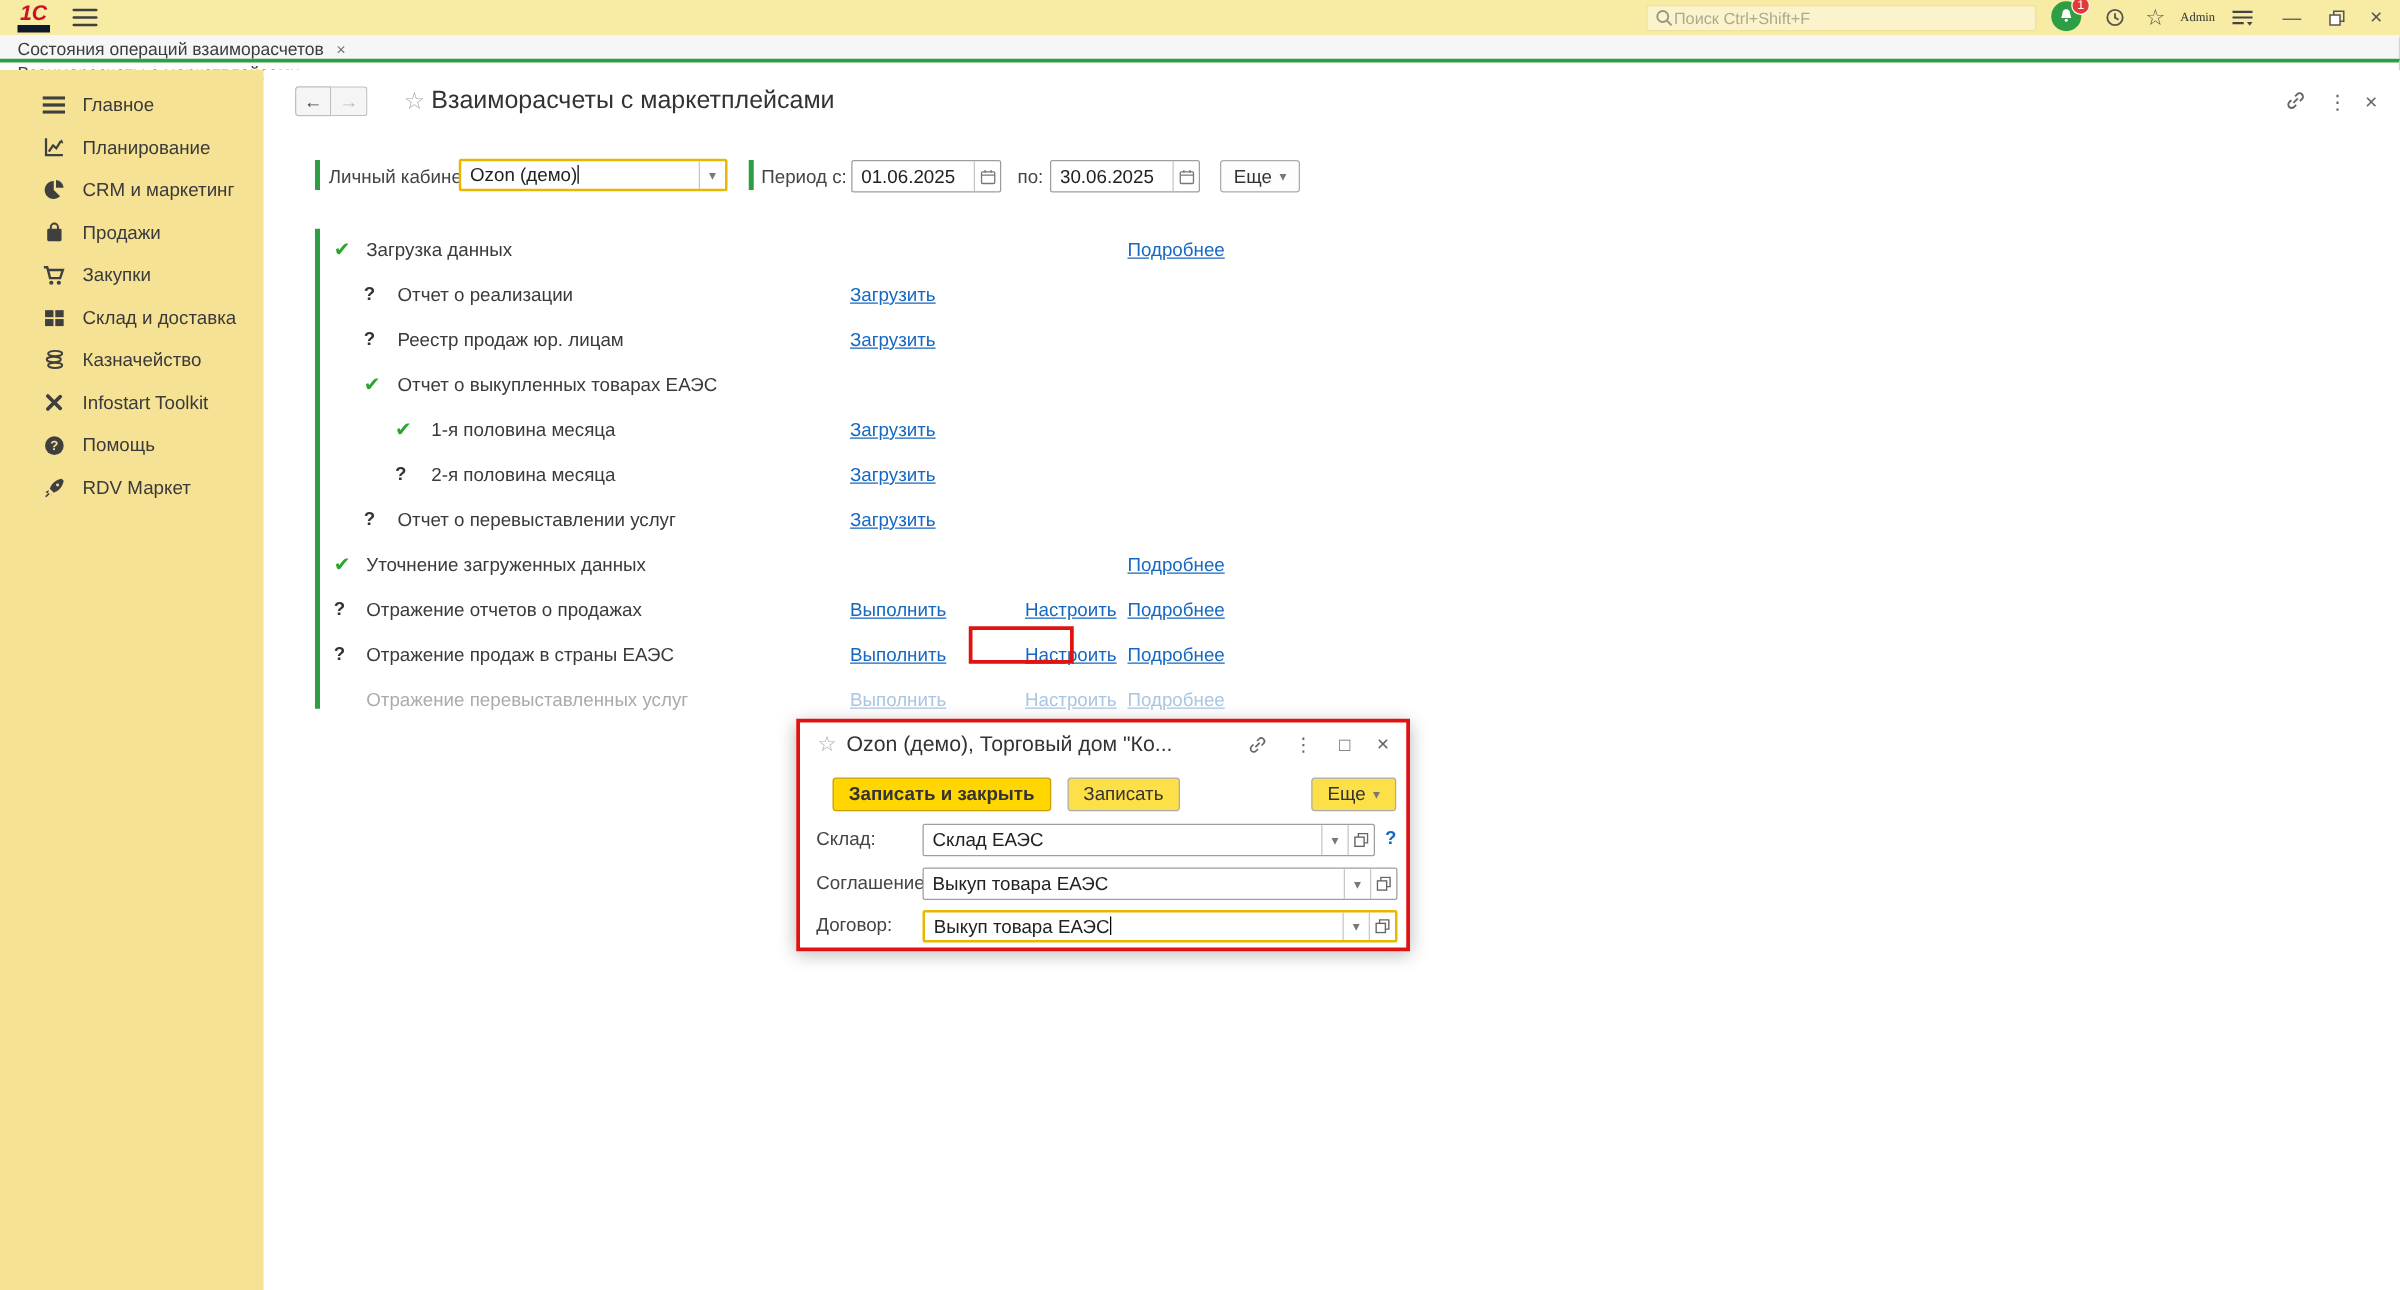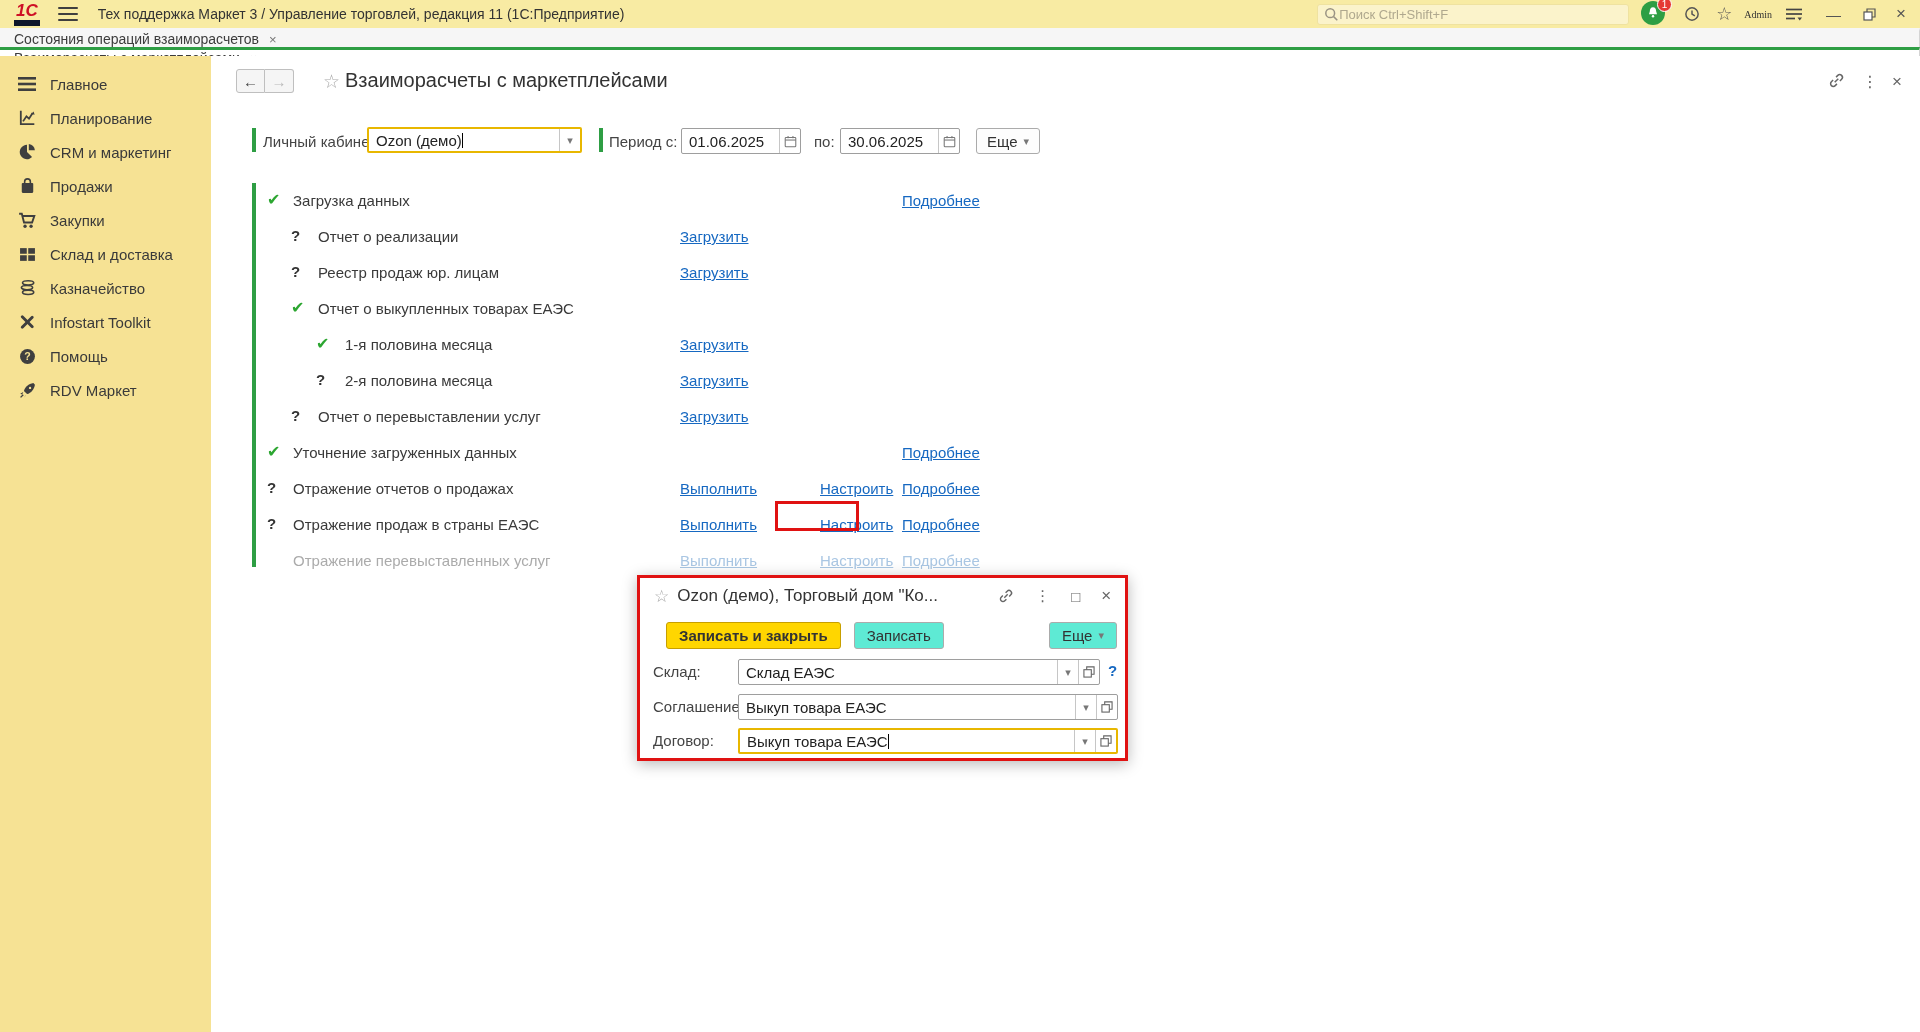--- a/index.html
+++ b/index.html
@@ -23,21 +23,21 @@
   .admin { font-size:10px; color:#333; margin-left:12px;font-family:Liberation Serif, serif; }
   .winctl { font-size:15px; color:#555; }
 
   
   .tabbar { position:absolute; left:0; top:28px; width:1920px; height:28px; background:#F1F1F1; border-bottom:1px solid #D9D9D9; display:flex;flex-direction:column; }
   .tab { height:28px; display:flex; align-items:center; padding:0 12px 0 14px; font-size:14px; color:#3C3C3C; background:#F6F6F6; border-right:1px solid #D4D4D4; border-top:3px solid transparent; cursor:default; }
   .tab .tclose { margin-left:10px; color:#777; font-size:13px; }
   .tab.active { background:#FFFFFF; border-top:3px solid #2E9E44; }
 
   
-  .sidebar { position:absolute; left:0; top:56px; width:211px; height:976px; background:#F6E294; padding-top:11px; }
+  .sidebar { position:absolute; left:0; top:56px; width:211px; height:976px; background:#F6E294; padding-top:11px;padding-left:16px; }
   .sb-item { display:flex; align-items:center; padding:7px 8px 7px 17px; cursor:pointer; }
   .sb-ic { width:20px; height:20px; flex:0 0 20px; display:flex; align-items:center; justify-content:center; }
   .sb-lbl { margin-left:13px; font-size:15px; color:#3A3A3A; line-height:19px; width:150px; }
 
   
   .content { position:absolute; left:211px; top:56px; width:1709px; height:976px; background:#fff; }
   .nav-btns { position:absolute; left:25px; top:13px; display:flex; }
   .nav-btn { width:29px; height:24px; background:#F5F5F5; border:1px solid #BFBFBF; display:flex; align-items:center; justify-content:center; font-size:15px; color:#444; }
   .nav-btn.fwd { border-left:none; color:#B9B9B9; }
   .nav-btn:first-child { border-radius:3px 0 0 3px; }
@@ -76,21 +76,21 @@
   
   .hl-configure { position:absolute; left:775px; top:501px; width:84px; height:30px; border:3px solid #E01212; }
 
   
   .dialog { position:absolute; left:637px; top:575px; width:491px; height:186px; border:3px solid #E01212; background:#fff; box-shadow:0 3px 14px rgba(0,0,0,0.28); }
   .dlg-titlebar { position:absolute; left:0; top:0; width:100%; height:36px; display:flex; align-items:center; padding:0 10px; }
   .dlg-star { font-size:17px; color:#A9A9A9; margin:0 8px 0 4px; }
   .dlg-title { font-size:17px; color:#333; white-space:nowrap; overflow:hidden; width:315px; }
   .dlg-ics { display:flex; align-items:center; gap:21px; margin-left:6px; color:#666; }
   .dlg-toolbar { position:absolute; left:26px; top:44px; width:451px; height:27px; display:flex; align-items:center; }
-  .btn { height:27px; border:1px solid #ABABAB; border-radius:3px; background:#5eead4; font-size:15px; color:#333; display:flex; align-items:center; padding:0 12px; cursor:pointer; }
+  .btn { height:27px; border:1px solid #ABABAB; border-radius:3px; background:#fde047; font-size:15px; color:#333; display:flex; align-items:center; padding:0 12px; cursor:pointer; }
   .btn.primary { background:#FFD600; border-color:#C79F00; font-weight:bold; margin-right:13px; }
   .btn.more { margin-left:auto; gap:6px; }
   .dlg-row { position:absolute; height:26px; }
   .dlg-lbl { position:absolute; left:13px; font-size:15px; color:#444; top:4px; }
   .dlg-input { position:absolute; left:98px; top:0; height:26px; background:#fff; border:1px solid #9E9E9E; border-radius:2px; display:flex; align-items:center; font-size:15px; color:#222; }
   .dlg-input.focus { border:2px solid #E8B700; }
   .dlg-help { position:absolute; left:468px; top:3px; color:#1668C1; font-weight:bold; font-size:15px; }
 
   svg { display:block; }
 </style>
@@ -99,21 +99,20 @@
 
 <div id="root">
 
   <div class="topbar">
     <span class="logo">1С</span>
     <span class="hamb">
         <i></i>
         <i></i>
         <i></i>
       </span>
-    <span class="apptitle">Тех поддержка Маркет 3 / Управление торговлей, редакция 11  (1С:Предприятие)</span>
     <span class="tb-spacer"></span>
     <span class="searchbox">
       <span>
         <svg width="15" height="15" viewBox="0 0 15 15">
             <circle cx="6.2" cy="6.2" r="4.4" fill="none" stroke="#9A9383" stroke-width="1.5"></circle>
             <line x1="9.6" y1="9.6" x2="13.3" y2="13.3" stroke="#9A9383" stroke-width="1.5"></line>
           </svg>
       </span>
       <input type="text" placeholder="Поиск Ctrl+Shift+F" style="">
     </span>

